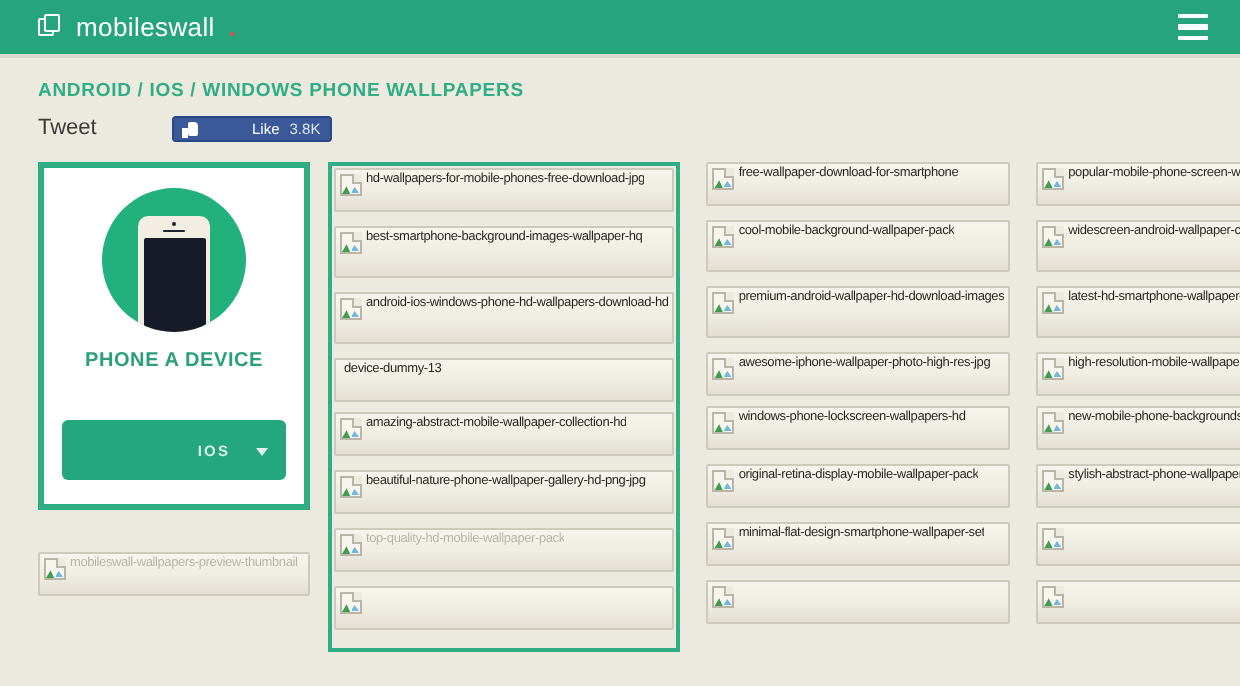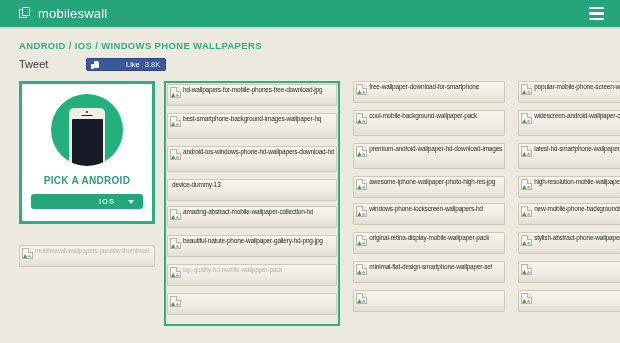--- a/index.html
+++ b/index.html
@@ -221,22 +221,22 @@
   }
   .pick-title {
     text-align: center;
     color: #2b9e7a;
     font-weight: bold;
     font-size: 10px;
     letter-spacing: 0.3px;
     margin-top: 9px;
   }
   .device-btn {
-    margin-top: 8px;
-    height: 15px;
+    margin-top: 24px;
+    height: 30px;
     background: #25a77d;
     border-radius: 3px;
     display: flex;
     align-items: center;
     justify-content: center;
     position: relative;
     cursor: pointer;
     padding-left: 40px;
   }
   .device-btn-label {
@@ -382,21 +382,21 @@
 
   <div class="sidebar">
     <div class="device-card">
       <div class="phone-badge">
         <div class="phone-body">
           <div class="phone-cam"></div>
           <div class="phone-speaker"></div>
           <div class="phone-screen"></div>
         </div>
       </div>
-      <div class="pick-title">PICK A ANDROID</div>
+      <div class="pick-title">PHONE A DEVICE</div>
 
       <div class="device-btn">
         <span class="device-btn-label">IOS</span>
         <span class="device-btn-caret"></span>
       </div>
     </div>
 
     <div class="sidebar-extra">
       <div class="ph">
         <span class="broken-icon">

